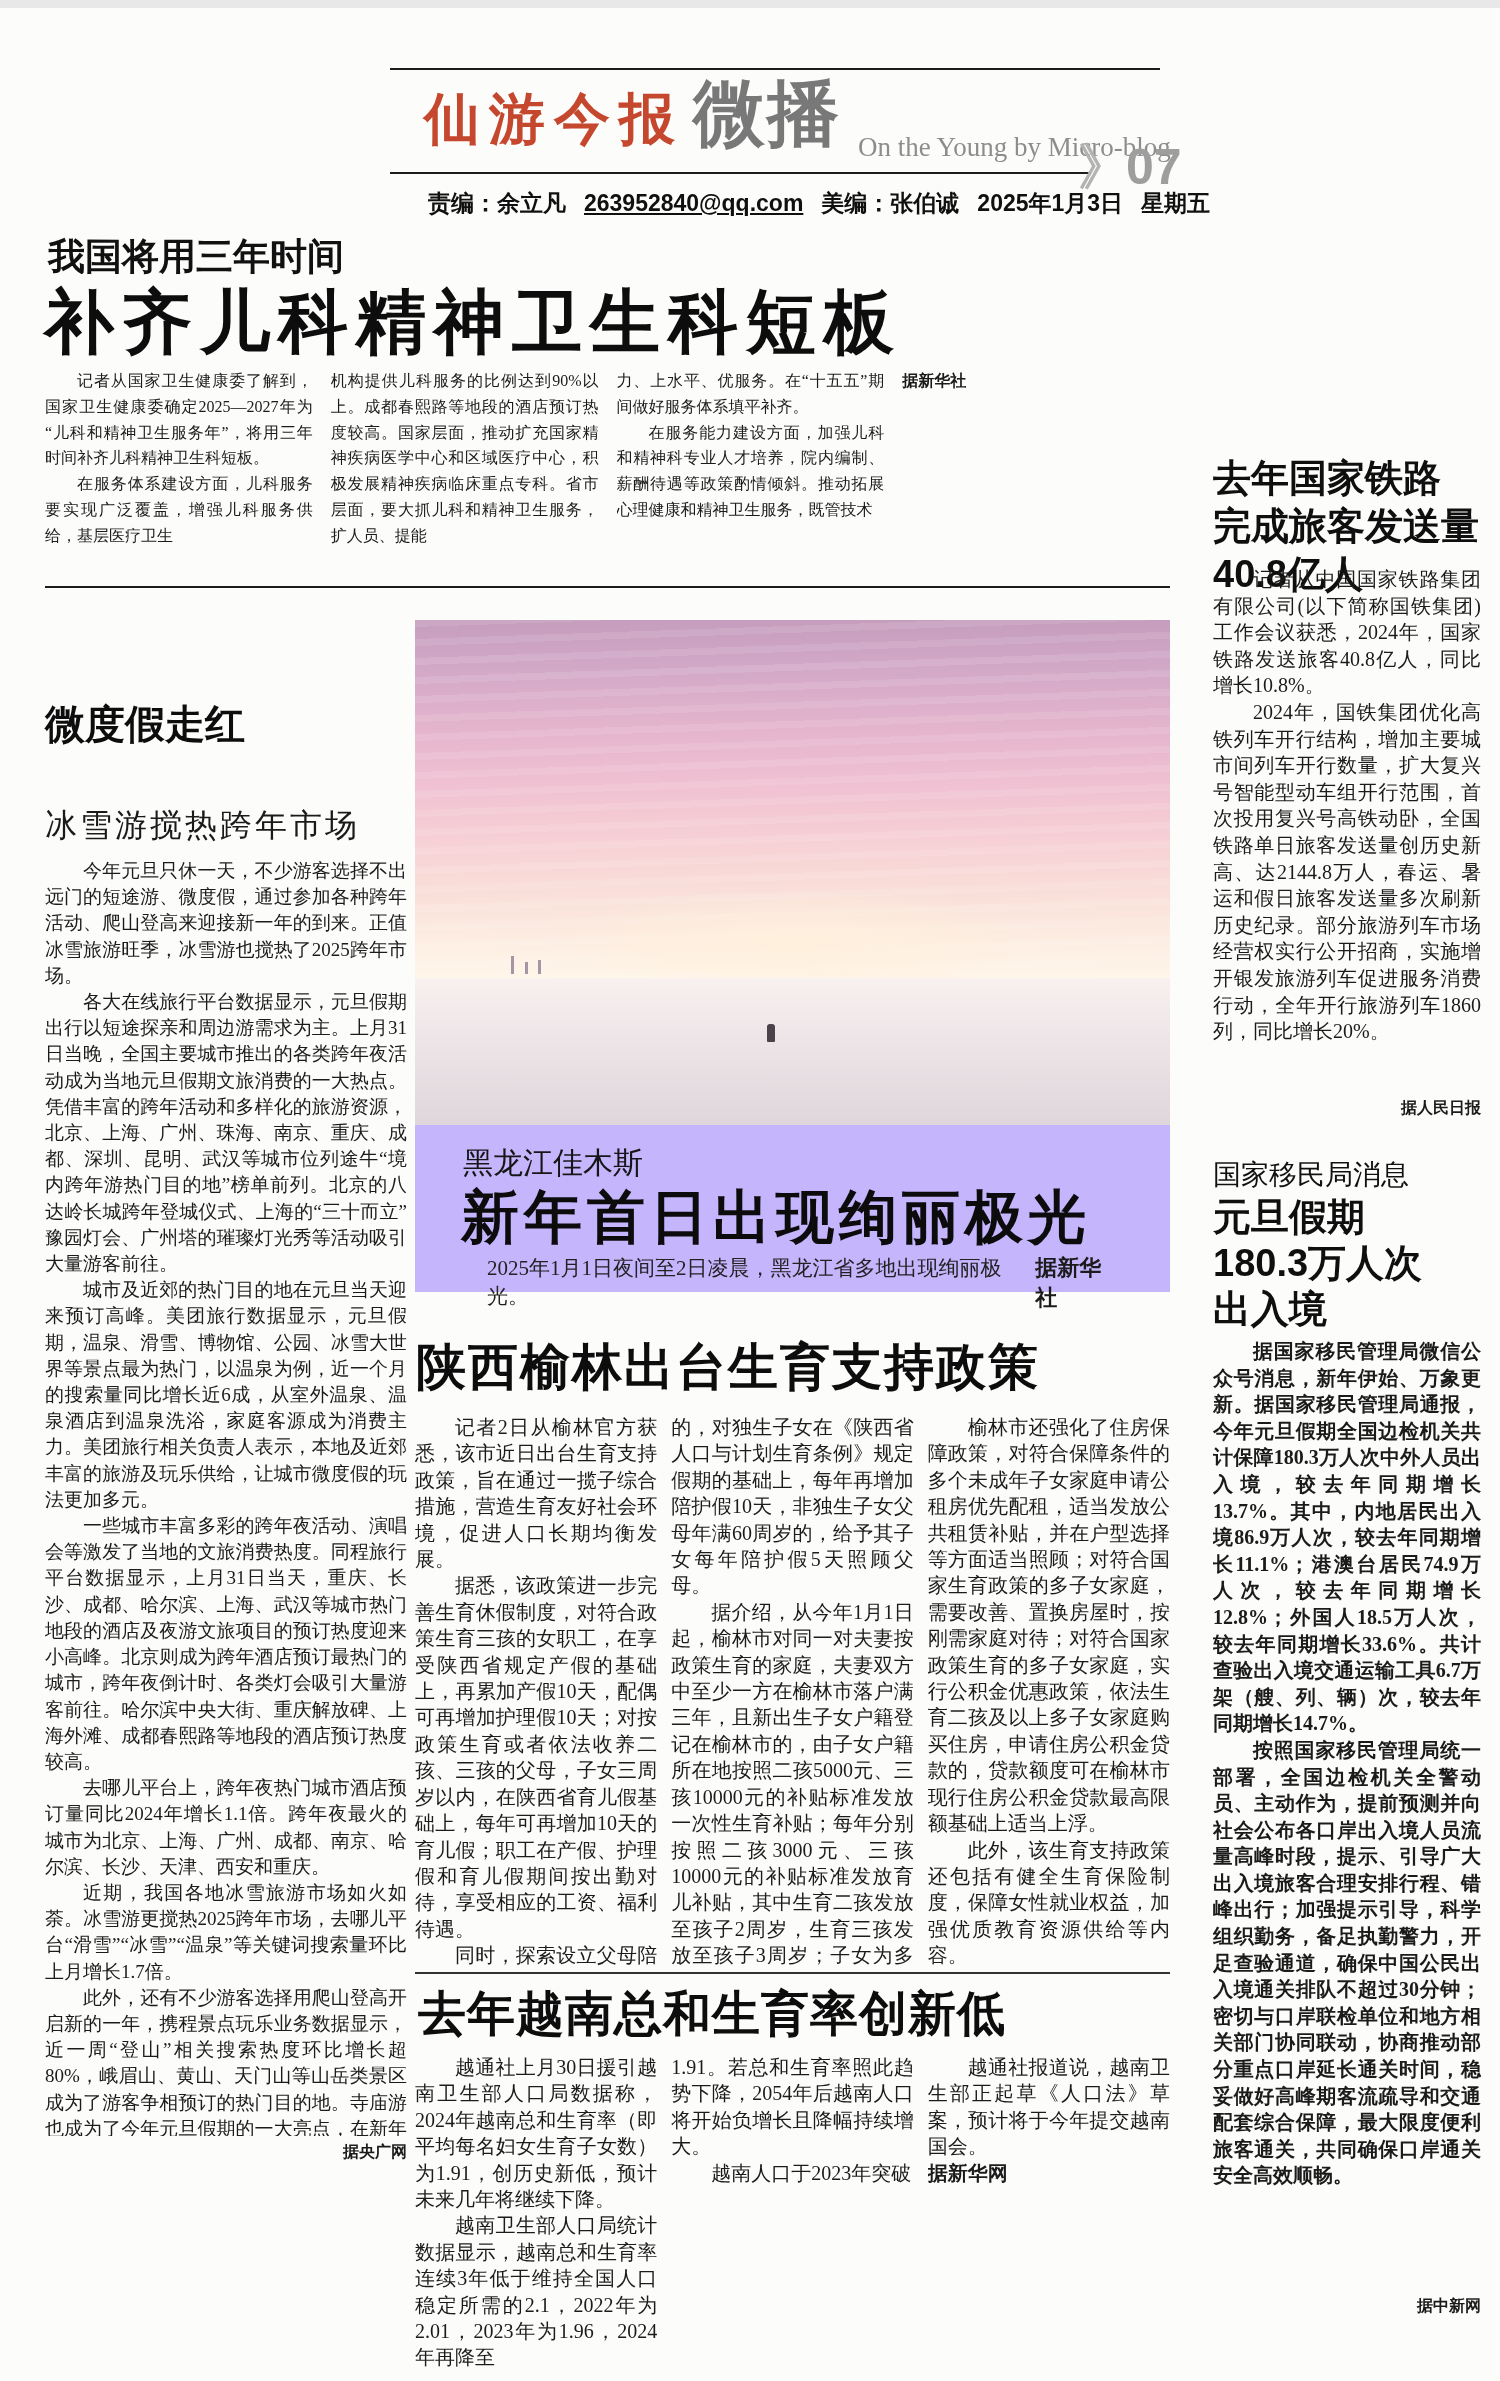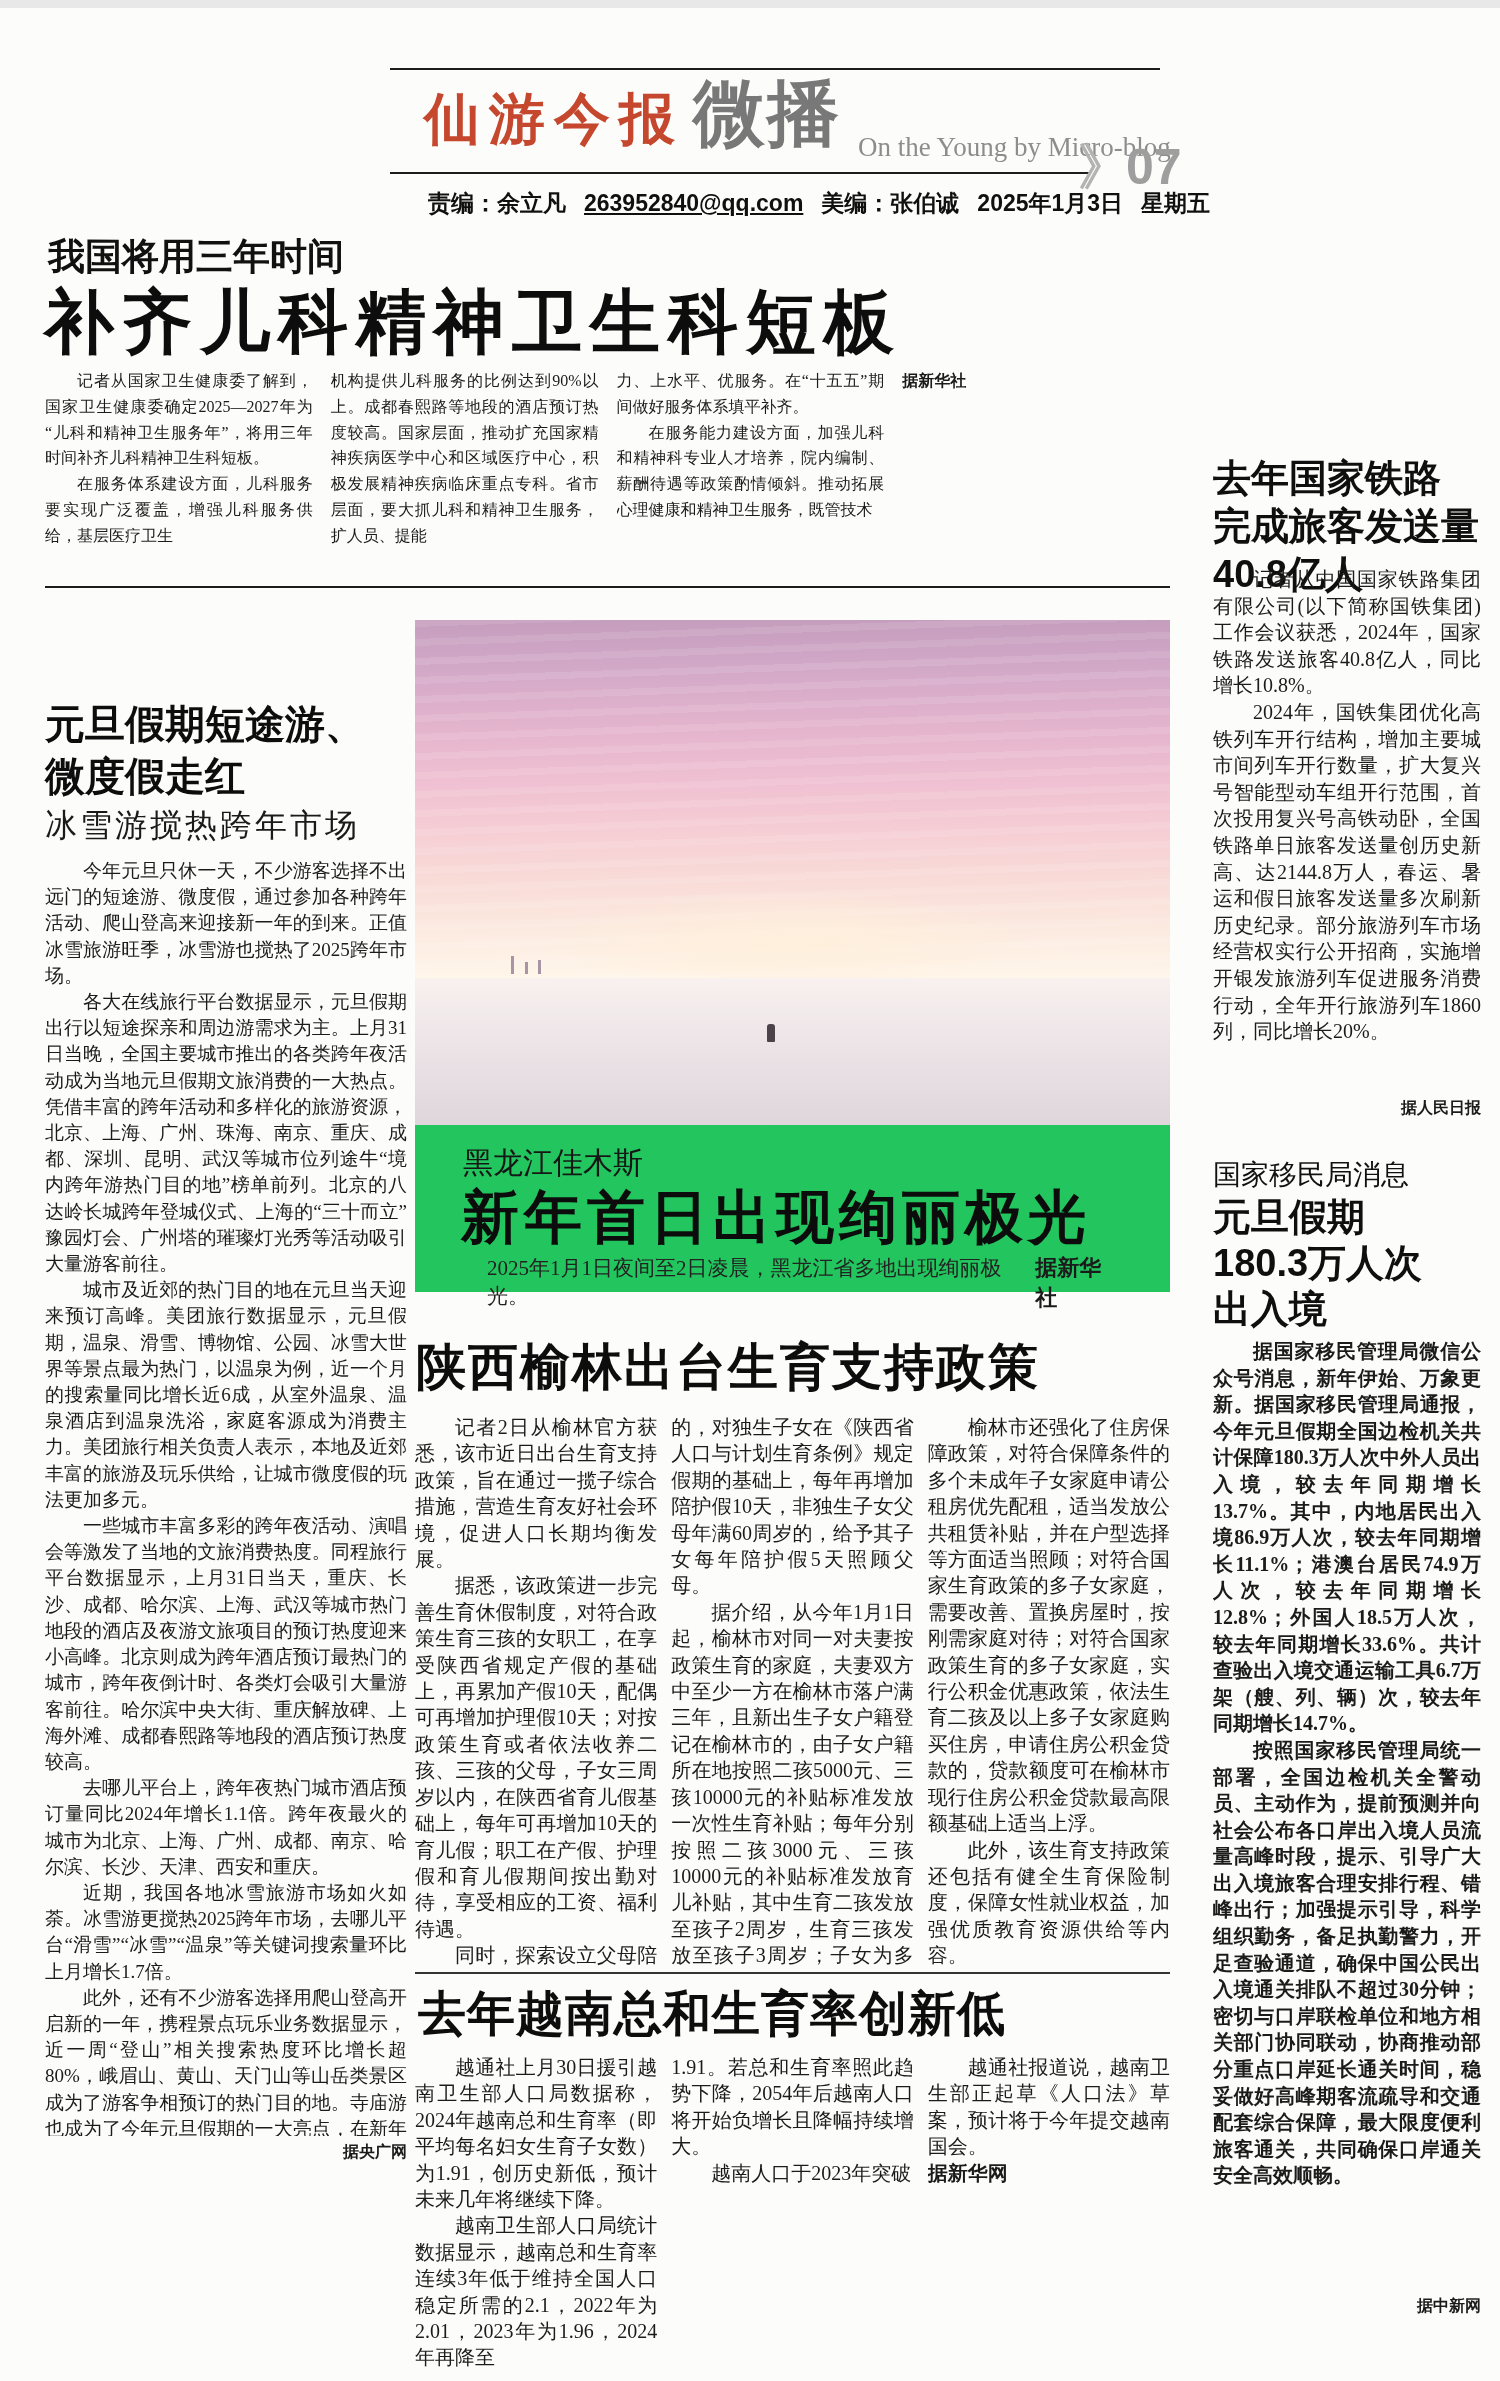--- a/index.html
+++ b/index.html
@@ -70,21 +70,21 @@
   .snow{position:absolute;left:0;right:0;bottom:0;height:147px;
       background:linear-gradient(180deg,#f8f1ef 0%,#ece4e7 45%,#dfd6db 100%);}
   .tower{position:absolute;background:#a795a5;width:3px;}
   .t1{left:96px;top:336px;height:18px;}
   .t2{left:110px;top:342px;height:12px;}
   .t3{left:123px;top:340px;height:14px;}
   .person{position:absolute;left:352px;top:404px;width:8px;height:18px;background:#4b424a;
       border-radius:3px 3px 1px 1px;}
 
   
-  .caption-box{position:absolute;left:415px;top:1117px;width:755px;height:167px;background:#22c55e;}
+  .caption-box{position:absolute;left:415px;top:1117px;width:755px;height:167px;background:#c4b5fd;}
   .cap-kicker{position:absolute;left:48px;top:18px;font-family:"Liberation Sans",sans-serif;
       font-size:30px;color:#161616;}
   .cap-headline{position:absolute;left:46px;top:54px;font-family:"Liberation Sans",sans-serif;
       font-weight:bold;font-size:58px;letter-spacing:5px;color:#0c0c0c;white-space:nowrap;}
   .cap-row{position:absolute;left:72px;right:48px;top:128px;display:flex;align-items:baseline;}
   .cap-text{font-size:21px;color:#222;}
   .cap-src{margin-left:auto;font-family:"Liberation Sans",sans-serif;font-weight:700;font-size:22px;}
 
   
   .yl-headline{position:absolute;left:416px;top:1326px;font-family:"Liberation Sans",sans-serif;
@@ -138,21 +138,20 @@
     </div>
   <div class="abs single rw-body">
       <div class="col">
         <p class="indent">记者从中国国家铁路集团有限公司(以下简称国铁集团)工作会议获悉，2024年，国家铁路发送旅客40.8亿人，同比增长10.8%。</p>
         <p class="indent">2024年，国铁集团优化高铁列车开行结构，增加主要城市间列车开行数量，扩大复兴号智能型动车组开行范围，首次投用复兴号高铁动卧，全国铁路单日旅客发送量创历史新高、达2144.8万人，春运、暑运和假日旅客发送量多次刷新历史纪录。部分旅游列车市场经营权实行公开招商，实施增开银发旅游列车促进服务消费行动，全年开行旅游列车1860列，同比增长20%。</p>
       </div>
     </div>
   <p class="rw-source source">据人民日报</p>
 
   <div class="hol-title">
-    <div>元旦假期短途游、</div>
     <div>微度假走红</div>
   </div>
   <div class="hol-subtitle">冰雪游搅热跨年市场</div>
   <div class="abs single hol-body">
       <div class="col">
         <p class="indent">今年元旦只休一天，不少游客选择不出远门的短途游、微度假，通过参加各种跨年活动、爬山登高来迎接新一年的到来。正值冰雪旅游旺季，冰雪游也搅热了2025跨年市场。</p>
         <p class="indent">各大在线旅行平台数据显示，元旦假期出行以短途探亲和周边游需求为主。上月31日当晚，全国主要城市推出的各类跨年夜活动成为当地元旦假期文旅消费的一大热点。凭借丰富的跨年活动和多样化的旅游资源，北京、上海、广州、珠海、南京、重庆、成都、深圳、昆明、武汉等城市位列途牛“境内跨年游热门目的地”榜单前列。北京的八达岭长城跨年登城仪式、上海的“三十而立”豫园灯会、广州塔的璀璨灯光秀等活动吸引大量游客前往。</p>
         <p class="indent">城市及近郊的热门目的地在元旦当天迎来预订高峰。美团旅行数据显示，元旦假期，温泉、滑雪、博物馆、公园、冰雪大世界等景点最为热门，以温泉为例，近一个月的搜索量同比增长近6成，从室外温泉、温泉酒店到温泉洗浴，家庭客源成为消费主力。美团旅行相关负责人表示，本地及近郊丰富的旅游及玩乐供给，让城市微度假的玩法更加多元。</p>
         <p class="indent">一些城市丰富多彩的跨年夜活动、演唱会等激发了当地的文旅消费热度。同程旅行平台数据显示，上月31日当天，重庆、长沙、成都、哈尔滨、上海、武汉等城市热门地段的酒店及夜游文旅项目的预订热度迎来小高峰。北京则成为跨年酒店预订最热门的城市，跨年夜倒计时、各类灯会吸引大量游客前往。哈尔滨中央大街、重庆解放碑、上海外滩、成都春熙路等地段的酒店预订热度较高。</p>
         <p class="indent">去哪儿平台上，跨年夜热门城市酒店预订量同比2024年增长1.1倍。跨年夜最火的城市为北京、上海、广州、成都、南京、哈尔滨、长沙、天津、西安和重庆。</p>

